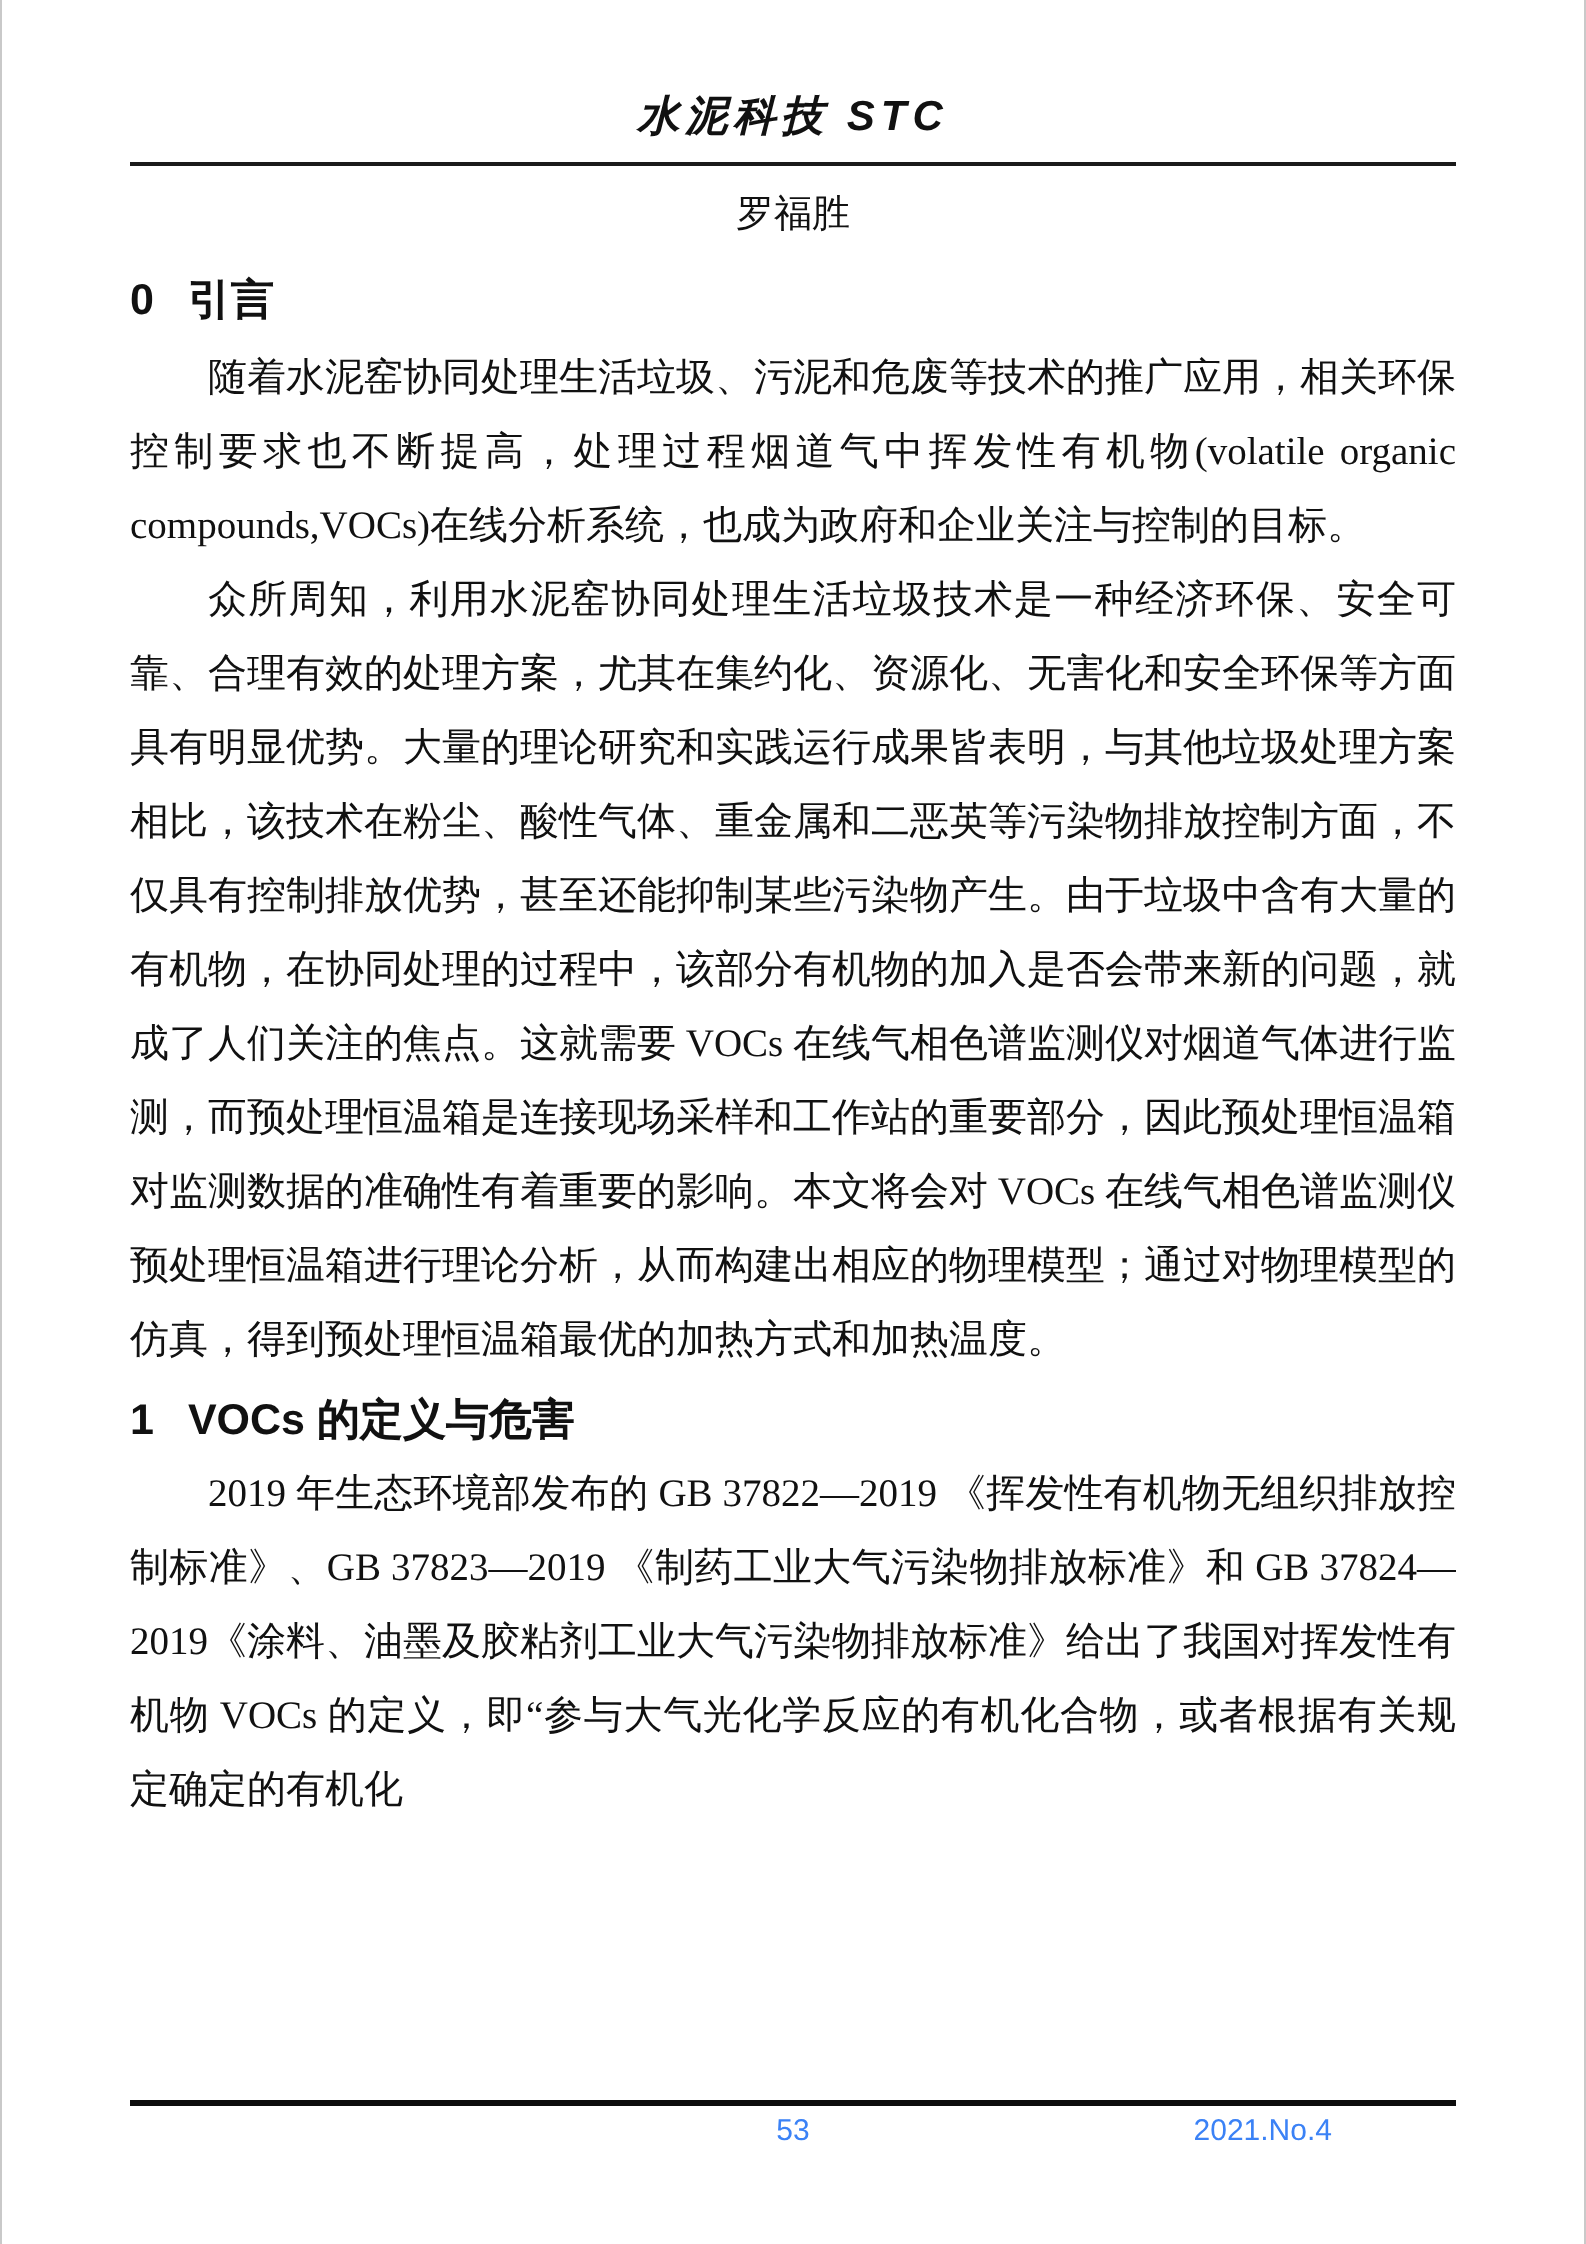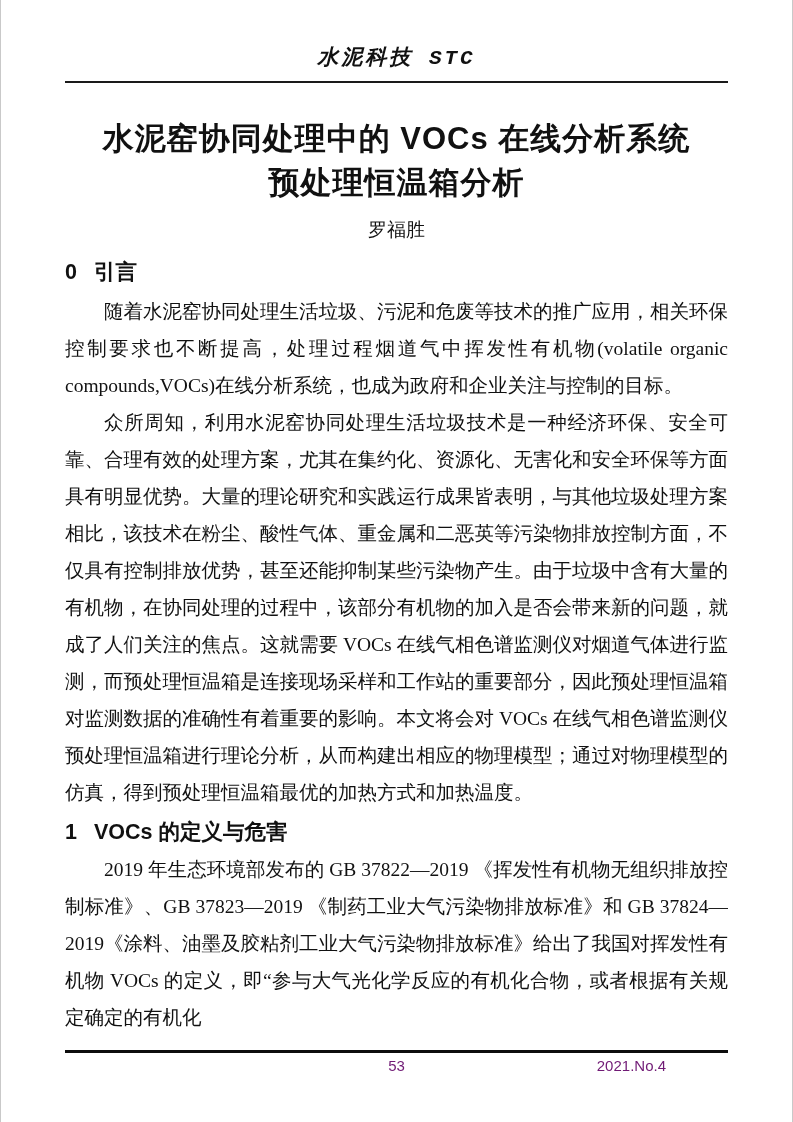--- a/index.html
+++ b/index.html
@@ -22,21 +22,21 @@
   }
   
   .running-head {
     margin: 0 64px;
     padding-top: 46px;
     padding-bottom: 9px;
     border-bottom: 2px solid #1a1a1a;
     text-align: center;
   }
   .journal-name {
-    font-family: Liberation Mono, monospace;
+    font-family: Liberation Sans, sans-serif;
     font-style: italic;
     font-weight: 600;
     font-size: 21px;
     line-height: 26px;
     letter-spacing: 3px;
   }
   
   .paper-title {
     margin: 34px 40px 0;
     text-align: center;
@@ -87,21 +87,21 @@
   
   .page-footer {
     position: absolute;
     left: 64px;
     right: 64px;
     top: 1050px;
     border-top: 3px solid #0d0d0d;
     height: 30px;
     font-family: "Liberation Sans", sans-serif;
     font-size: 15px;
-    color: #701a75;
+    color: #3b82f6;
   }
   .footer-page-number {
     position: absolute;
     left: 50%;
     transform: translateX(-50%);
     top: 4px;
   }
   .footer-issue {
     position: absolute;
     right: 62px;
@@ -110,24 +110,20 @@
 </style>
 </head>
 <body>
 
 <div class="page">
 
   <div class="running-head">
     <span class="journal-name">水泥科技 STC</span>
   </div>
 
-  <h1 class="paper-title">
-    <span>水泥窑协同处理中的 VOCs 在线分析系统</span>
-    <span>预处理恒温箱分析</span>
-  </h1>
 
   <div class="author-line">罗福胜</div>
 
 
   <div class="paper-body">
 
     <h2 class="section-heading">
       <span>0</span>
       <span>引言</span>
     </h2>

